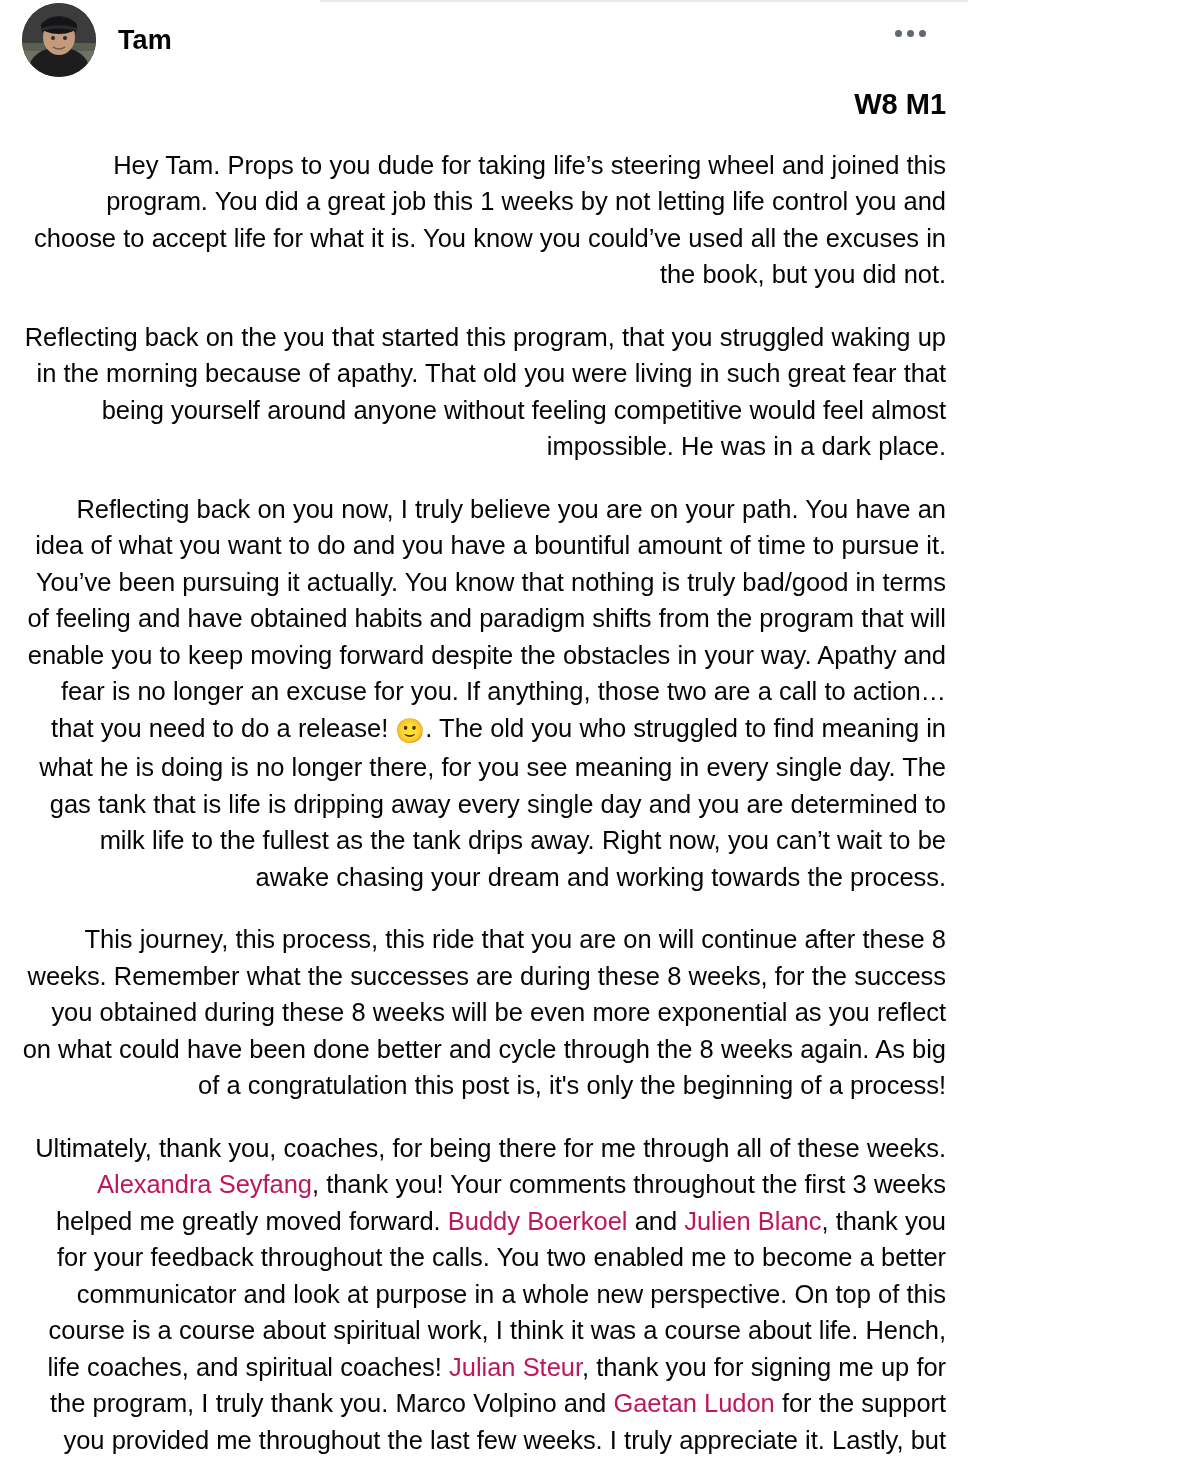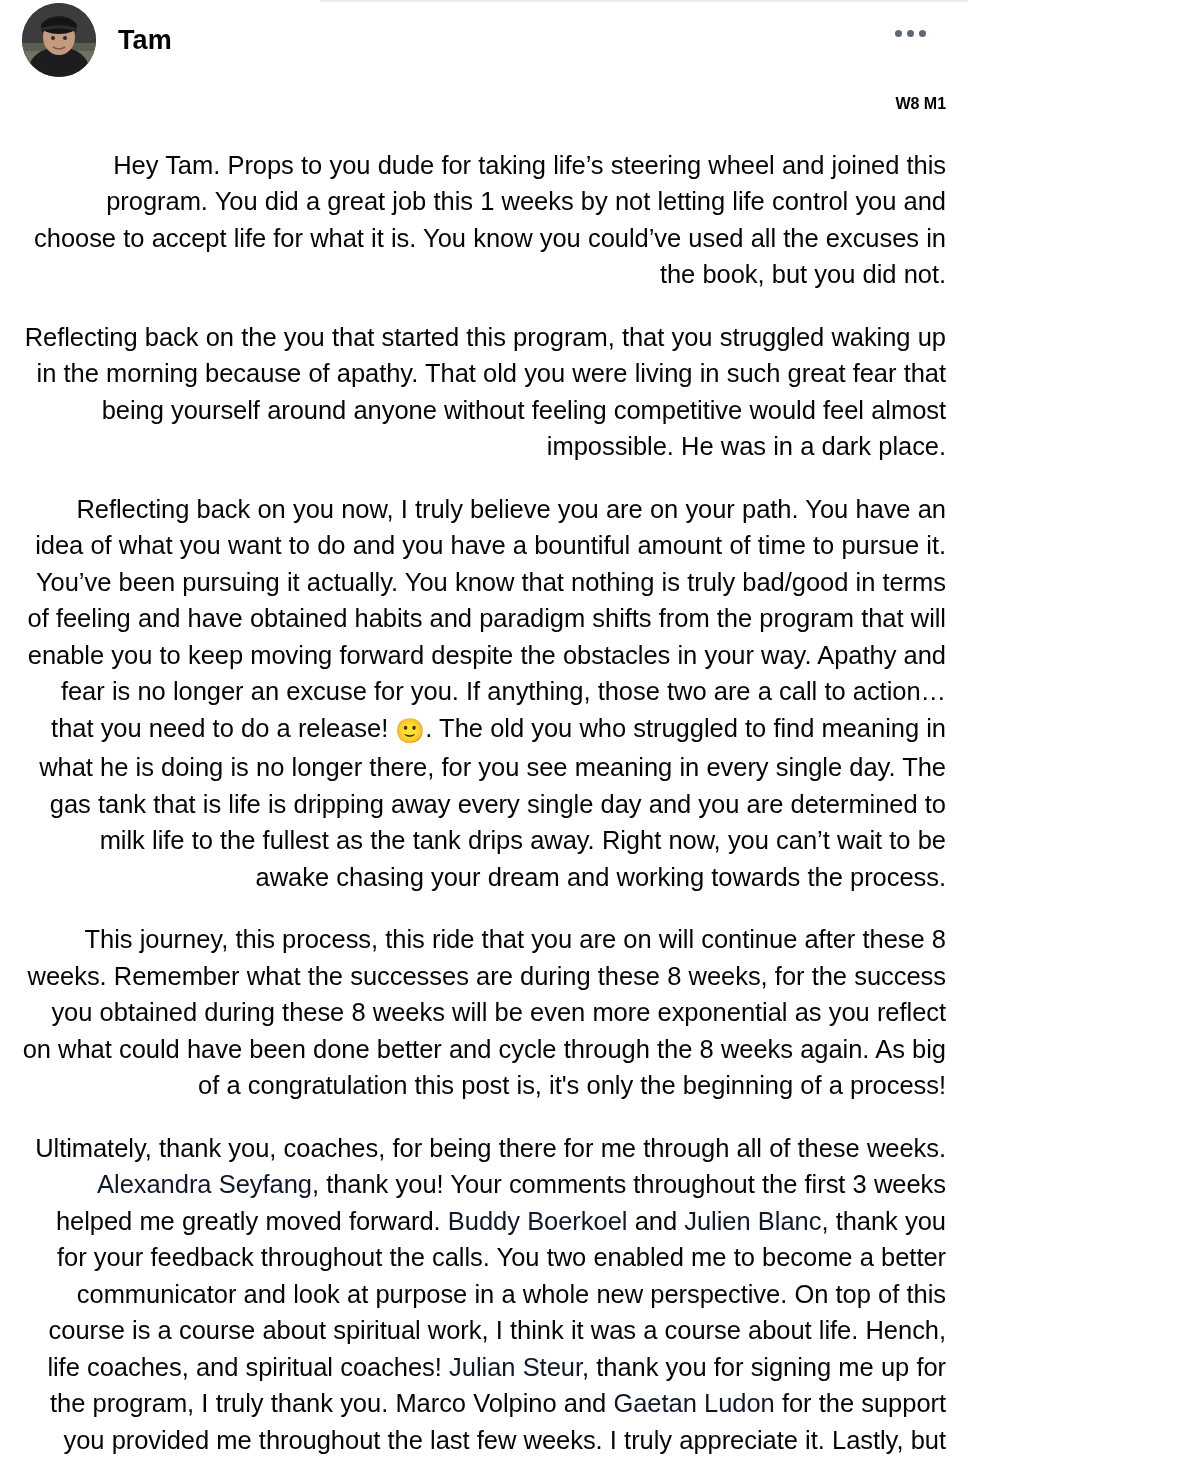--- a/index.html
+++ b/index.html
@@ -69,27 +69,27 @@
     font-size: 25.5px;
     line-height: 36.5px;
     margin: 0 0 26px 0;
     color: #050505;
     letter-spacing: -0.05px;
     word-spacing: .2px;
   }
   .para.title {
     font-weight: 700;
     margin-bottom: 24px;
-    font-size: 16px;
+    font-size: 29px;
   }
   .para.subtitle {
     margin-bottom: 24px;
   }
   .mention {
-    color: #0f172a;
+    color: #be185d;
     cursor: pointer;
   }
   .emoji {
     font-size: 24px;
     vertical-align: -2px;
   }
   .top-divider {
     position: absolute;
     top: 0; left: 320px; right: 0;
     height: 2px;

